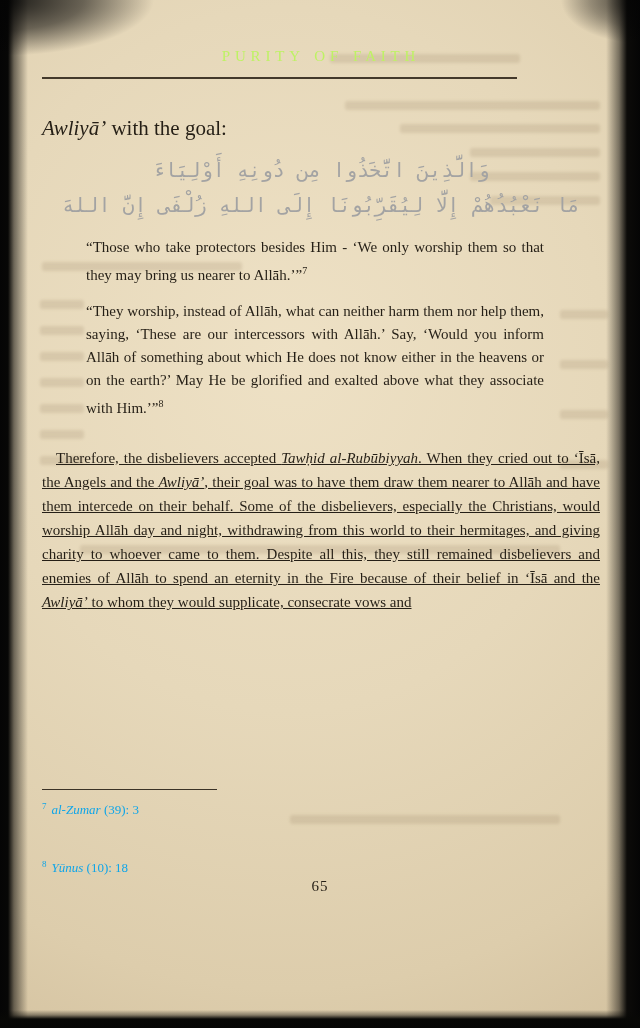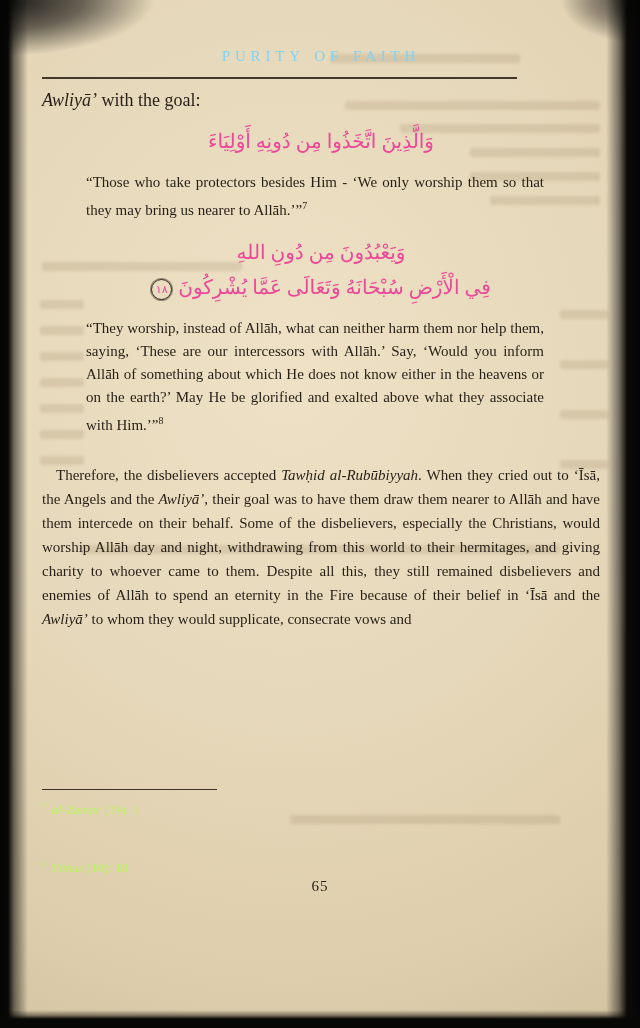--- a/index.html
+++ b/index.html
@@ -41,39 +41,39 @@
     position: absolute; inset: 0; z-index: 2;
     padding: 48px 40px 0 42px;
     color: #251f16;
     box-sizing: border-box;
   }
   .running-head {
     text-align: center;
     font-size: 15px;
     letter-spacing: .32em;
     word-spacing: .1em;
-    color: #7dd3fc;
+    color: #bef264;
   }
   .head-rule {
     border: none;
     border-top: 2px solid #43392b;
     width: 475px;
     margin: 12px 0 0 0;
   }
   .intro {
-    margin: 11px 0 0 0;
-    font-size: 18px;
+    margin: 37px 0 0 0;
+    font-size: 21px;
   }
   .arabic-block {
     direction: rtl;
     text-align: center;
-    font-family: Liberation Serif, serif;
+    font-family: Liberation Mono, monospace;
     font-size: 20px;
     line-height: 35px;
-    color: #ec4899;
+    color: #a3a3a3;
     margin-top: 13px;
   }
   .ayah-badge {
     display: inline-block;
     width: 19px; height: 19px;
     border: 1.5px solid #2a2318;
     border-radius: 50%;
     box-shadow: 0 0 0 1px rgba(42,35,24,.45);
     font-size: 11px;
     line-height: 19px;
@@ -87,27 +87,28 @@
     line-height: 23px;
     text-align: justify;
   }
   .translation sup, .body-para sup { font-size: 10px; }
   .body-para {
     margin: 26px 0 0 0;
     font-size: 15px;
     line-height: 24px;
     text-align: justify;
     text-indent: 14px;
+    text-decoration: underline;
   }
   .footnote-rule {
     position: absolute; top: 789px; left: 42px;
     width: 175px;
     border-top: 1.5px solid #3a3226;
   }
-  .footnote { position: absolute; left: 42px; font-size: 13px; color: #bef264; }
+  .footnote { position: absolute; left: 42px; font-size: 13px; color: #0ea5e9; }
   .footnote-1 { top: 801px; }
   .footnote-2 { top: 859px; }
   .footnote sup { font-size: 9px; margin-right: 5px; }
   .page-number {
     position: absolute; top: 878px; left: 0; right: 0;
     text-align: center;
     font-size: 15px;
     letter-spacing: 1px;
   }
 </style>
@@ -140,27 +141,26 @@
 
   <div class="page">
 
     <div class="running-head">PURITY OF FAITH</div>
     <hr class="head-rule">
 
     <p class="intro"><i>Awliyā’</i> with the goal:</p>
 
     <div class="arabic-block" dir="rtl">
       <div>وَالَّذِينَ اتَّخَذُوا مِن دُونِهِ أَوْلِيَاءَ</div>
+      <div>مَا نَعْبُدُهُمْ إِلَّا لِيُقَرِّبُونَا إِلَى اللهِ زُلْفَى إِنَّ اللهَ</div>
     </div>
 
     <blockquote class="translation"><span>“Those who take protectors besides Him - ‘We only worship them so that they may bring us nearer to Allāh.’”</span><sup>7</sup></blockquote>
 
     <div class="arabic-block" dir="rtl">
-      <div>وَيَعْبُدُونَ مِن دُونِ اللهِ</div>
-      <div><span>فِي الْأَرْضِ سُبْحَانَهُ وَتَعَالَى عَمَّا يُشْرِكُونَ</span><span class="ayah-badge">١٨</span></div>
     </div>
 
     <blockquote class="translation"><span>“They worship, instead of Allāh, what can neither harm them nor help them, saying, ‘These are our intercessors with Allāh.’ Say, ‘Would you inform Allāh of something about which He does not know either in the heavens or on the earth?’ May He be glorified and exalted above what they associate with Him.’”</span><sup>8</sup></blockquote>
 
     <p class="body-para">Therefore, the disbelievers accepted <i>Tawḥid al-Rubūbiyyah</i>. When they cried out to ‘Īsā, the Angels and the <i>Awliyā’</i>, their goal was to have them draw them nearer to Allāh and have them intercede on their behalf. Some of the disbelievers, especially the Christians, would worship Allāh day and night, withdrawing from this world to their hermitages, and giving charity to whoever came to them. Despite all this, they still remained disbelievers and enemies of Allāh to spend an eternity in the Fire because of their belief in ‘Īsā and the <i>Awliyā’</i> to whom they would supplicate, consecrate vows and</p>
 
     <div class="footnote-rule"></div>
 
     <div class="footnote footnote-1"><sup>7</sup><i>al-Zumar</i><span> (39): 3</span></div>
 

